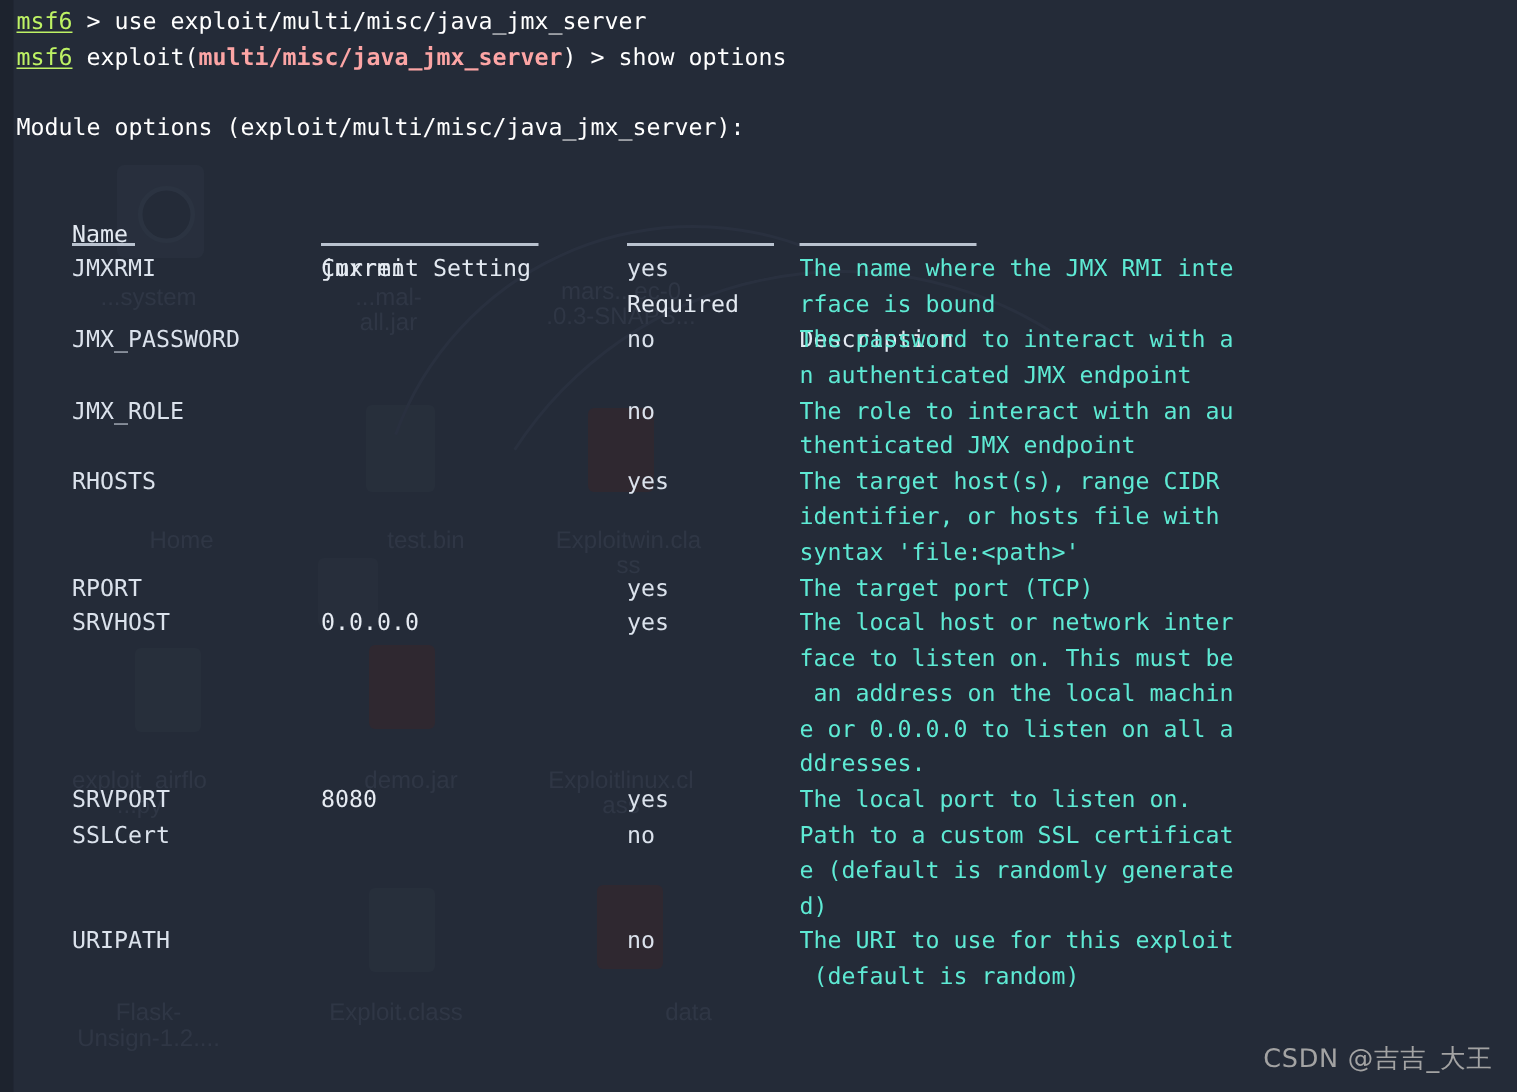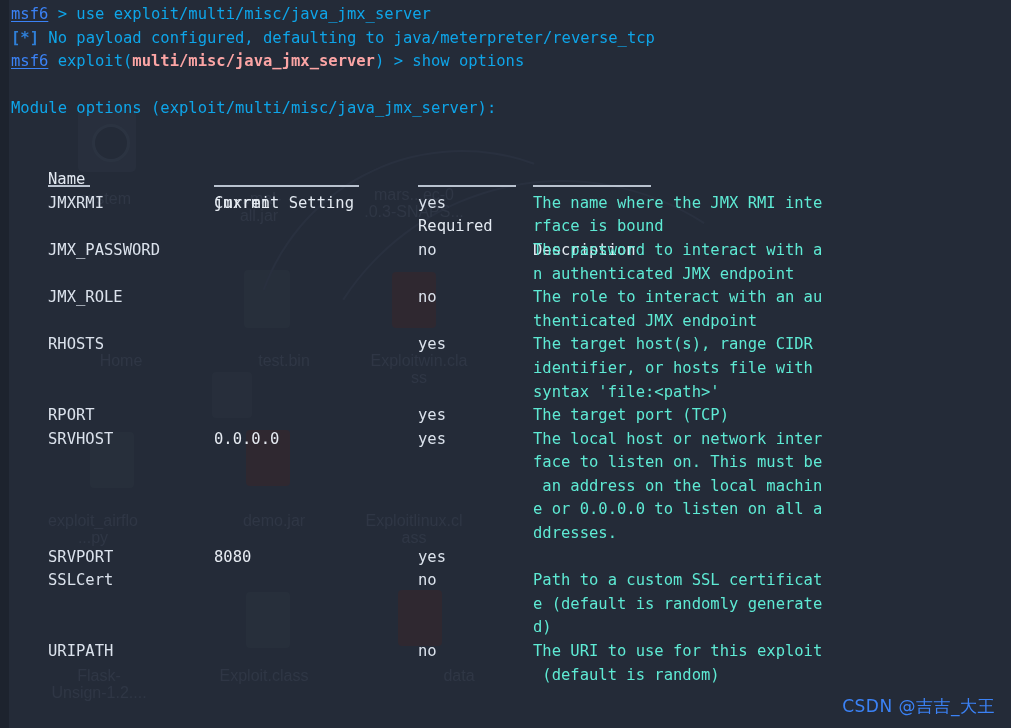--- a/index.html
+++ b/index.html
@@ -57,27 +57,27 @@
     position: relative;
     z-index: 3;
     padding: 3px 0 0 11px;
   }
   .line {
     white-space: pre;
     height: 23.6px;
   }
   .blank { height: 23.6px; }
   .prompt-host {
-    color: #3b82f6;
+    color: #bef264;
     text-decoration: underline;
     text-underline-offset: 2px;
   }
   .marker { color: #2f7fd8; font-weight: bold; }
   .module-red { color: #fca5a5; font-weight: bold; }
-  .txt { color: #0ea5e9; }
+  .txt { color: #ffffff; }
 
   
   #options-table {
     position: relative;
     z-index: 3;
     margin-left: 11px;
   }
   .trow { position: relative; height: 23.6px; white-space: pre; }
   .col-name      { position: absolute; left: 37px;  color: #dbe2ec; }
   .col-setting   { position: absolute; left: 203px; color: #e6ebf2; }
@@ -88,21 +88,21 @@
     position: absolute;
     height: 2px;
     background: #b9c2cf;
     top: 17px;
   }
   #watermark {
     position: absolute;
     right: 16px;
     bottom: 9px;
     z-index: 4;
-    color: #3b82f6;
+    color: #a3a3a3;
     font-family: "DejaVu Sans", "Liberation Sans", sans-serif;
     font-size: 17px;
     letter-spacing: 0.5px;
     white-space: pre;
   }
 </style>
 </head>
 <body>
 
 <div id="terminal">
@@ -137,21 +137,20 @@
       <div class="ghost-icon" style="left: 355px; top: 512px; width: 118px;">Exploitlinux.cl
 ass</div>
       <div class="ghost-icon" style="left: 400px; top: 667px; width: 118px;">data</div>
     </div>
 
   <div id="left-gutter"></div>
 
   <div id="content">
     <div class="line"><span class="prompt-host">msf6</span><span class="txt"> &gt; use exploit/multi/misc/java_jmx_server</span></div>
 
-    <div class="line"><span class="marker">[*]</span><span class="txt"> No payload configured, defaulting to java/meterpreter/reverse_tcp</span></div>
 
     <div class="line"><span class="prompt-host">msf6</span><span class="txt"> exploit(</span><span class="module-red">multi/misc/java_jmx_server</span><span class="txt">) &gt; show options</span></div>
 
     <div class="blank"></div>
 
     <div class="line"><span class="txt">Module options (exploit/multi/misc/java_jmx_server):</span></div>
 
     <div class="blank"></div>
   </div>
 
@@ -177,21 +176,21 @@
         <div class="trow"><span class="col-desc">thenticated JMX endpoint</span></div>
         <div class="trow"><span class="col-name">RHOSTS</span><span class="col-required">yes</span><span class="col-desc">The target host(s), range CIDR</span></div>
         <div class="trow"><span class="col-desc">identifier, or hosts file with</span></div>
         <div class="trow"><span class="col-desc">syntax 'file:&lt;path&gt;'</span></div>
         <div class="trow"><span class="col-name">RPORT</span><span class="col-required">yes</span><span class="col-desc">The target port (TCP)</span></div>
         <div class="trow"><span class="col-name">SRVHOST</span><span class="col-setting">0.0.0.0</span><span class="col-required">yes</span><span class="col-desc">The local host or network inter</span></div>
         <div class="trow"><span class="col-desc">face to listen on. This must be</span></div>
         <div class="trow"><span class="col-desc"> an address on the local machin</span></div>
         <div class="trow"><span class="col-desc">e or 0.0.0.0 to listen on all a</span></div>
         <div class="trow"><span class="col-desc">ddresses.</span></div>
-        <div class="trow"><span class="col-name">SRVPORT</span><span class="col-setting">8080</span><span class="col-required">yes</span></div>
+        <div class="trow"><span class="col-name">SRVPORT</span><span class="col-setting">8080</span><span class="col-required">yes</span><span class="col-desc">The local port to listen on.</span></div>
         <div class="trow"><span class="col-name">SSLCert</span><span class="col-required">no</span><span class="col-desc">Path to a custom SSL certificat</span></div>
         <div class="trow"><span class="col-desc">e (default is randomly generate</span></div>
         <div class="trow"><span class="col-desc">d)</span></div>
         <div class="trow"><span class="col-name">URIPATH</span><span class="col-required">no</span><span class="col-desc">The URI to use for this exploit</span></div>
         <div class="trow"><span class="col-desc"> (default is random)</span></div>
       </div>
   </div>
 
   <div id="watermark">CSDN @吉吉_大王</div>
 </div>

